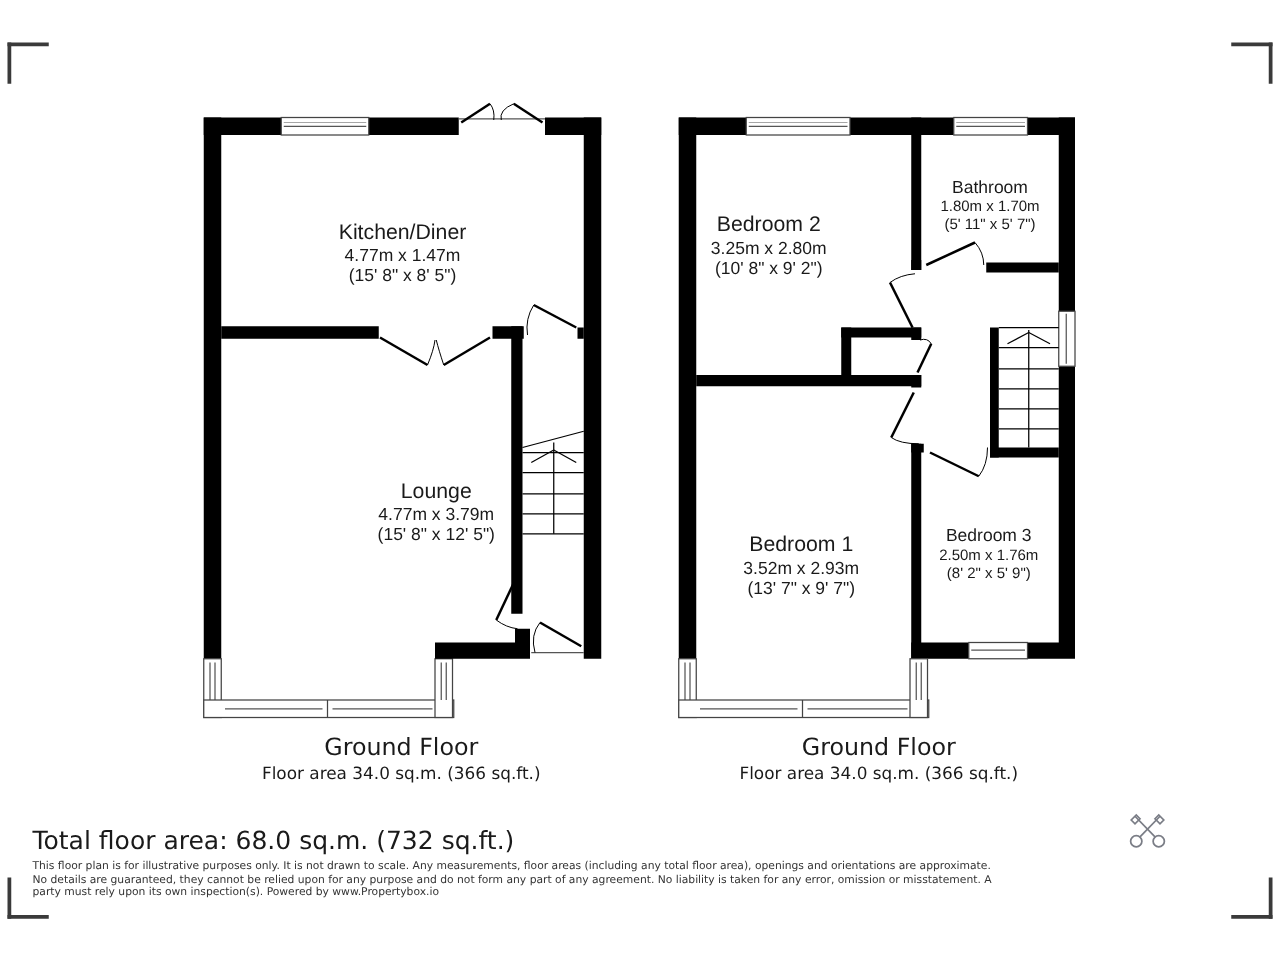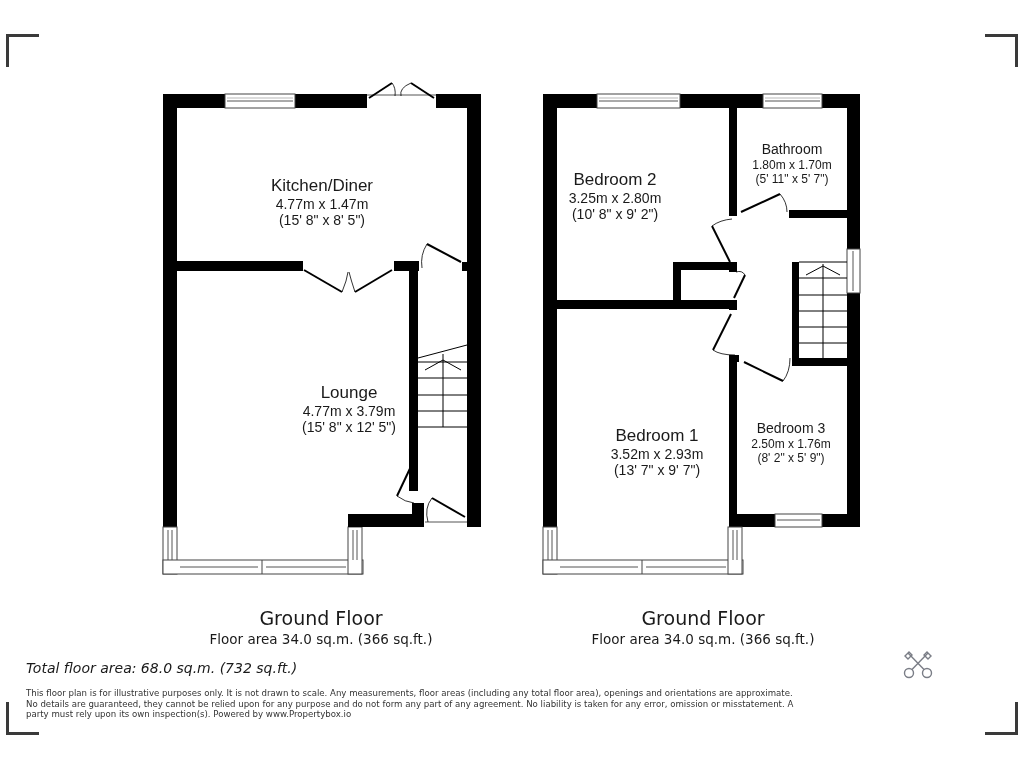--- a/index.html
+++ b/index.html
@@ -9,23 +9,23 @@
   .corner.tr { right:6px; top:34px; border-right-width:3px; border-top-width:3px; }
   .corner.bl { left:6px; top:702px; border-left-width:3px; border-bottom-width:3px; }
   .corner.br { right:6px; top:702px; border-right-width:3px; border-bottom-width:3px; }
   svg.plan { position:absolute; left:0; top:0; }
   .room-label { position:absolute; text-align:center; transform:translateX(-50%); white-space:nowrap; font-family:"Liberation Sans", sans-serif; }
   .room-label .name { font-size:17px; line-height:20px; }
   .room-label .m, .room-label .ft { font-size:14px; line-height:16px; }
   .room-label.small .name { font-size:14px; line-height:17px; }
   .room-label.small .m, .room-label.small .ft { font-size:12px; line-height:14px; }
   .floor-title { position:absolute; text-align:center; transform:translateX(-50%); white-space:nowrap; }
-  .floor-title .t { font-size:19px; line-height:24px;margin-top:20px; }
+  .floor-title .t { font-size:19px; line-height:24px; }
   .floor-title .a { font-size:13.5px; line-height:18px; }
-  .total { position:absolute; left:26px; top:660px; font-size:14px;font-style:italic; }
+  .total { position:absolute; left:26px; top:660px; font-size:20px; }
   .disclaimer { position:absolute; left:26px; top:688px; width:780px; font-size:8.6px; line-height:10.5px; color:#333; }
   .logo { position:absolute; left:838px; top:648px; width:160px; text-align:center; }
   .logo .brand { font-family:"DejaVu Serif", serif; font-size:24px; color:#1d2a5e; letter-spacing:-0.3px; margin-top:2px; }
 </style>
 </head>
 <body>
 
 <div class="corner tl"></div>
 <div class="corner tr"></div>
 <div class="corner bl"></div>
@@ -228,21 +228,21 @@
 <div class="room-label" style="left:615px; top:170px;">
   <div class="name">Bedroom 2</div>
   <div class="m">3.25m x 2.80m</div>
   <div class="ft">(10' 8" x 9' 2")</div>
 </div>
 <div class="room-label small" style="left:792px; top:141px;">
   <div class="name">Bathroom</div>
   <div class="m">1.80m x 1.70m</div>
   <div class="ft">(5' 11" x 5' 7")</div>
 </div>
-<div class="room-label" style="left:641px; top:426px;margin-left:16px;">
+<div class="room-label" style="left:641px; top:426px;">
   <div class="name">Bedroom 1</div>
   <div class="m">3.52m x 2.93m</div>
   <div class="ft">(13' 7" x 9' 7")</div>
 </div>
 <div class="room-label small" style="left:791px; top:420px;">
   <div class="name">Bedroom 3</div>
   <div class="m">2.50m x 1.76m</div>
   <div class="ft">(8' 2" x 5' 9")</div>
 </div>
 

